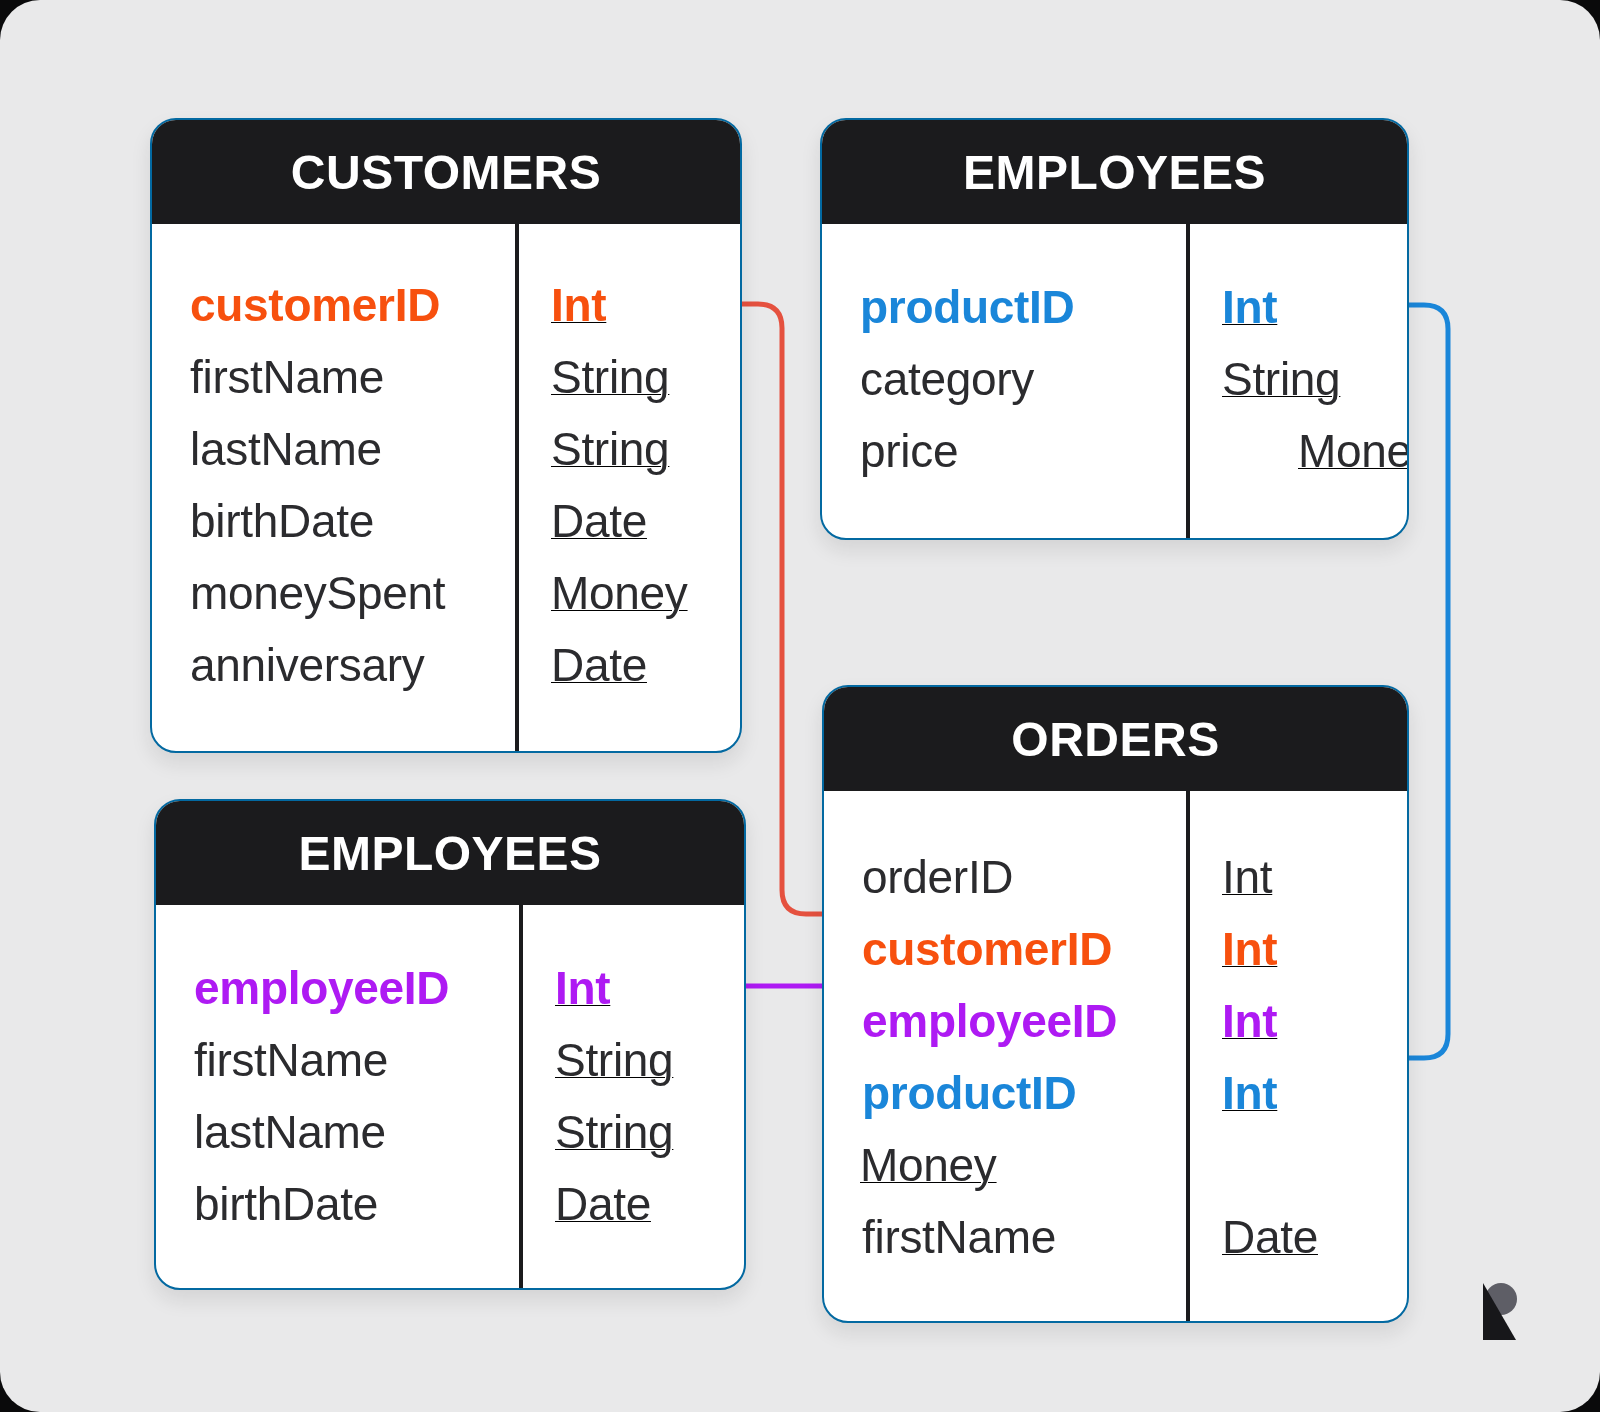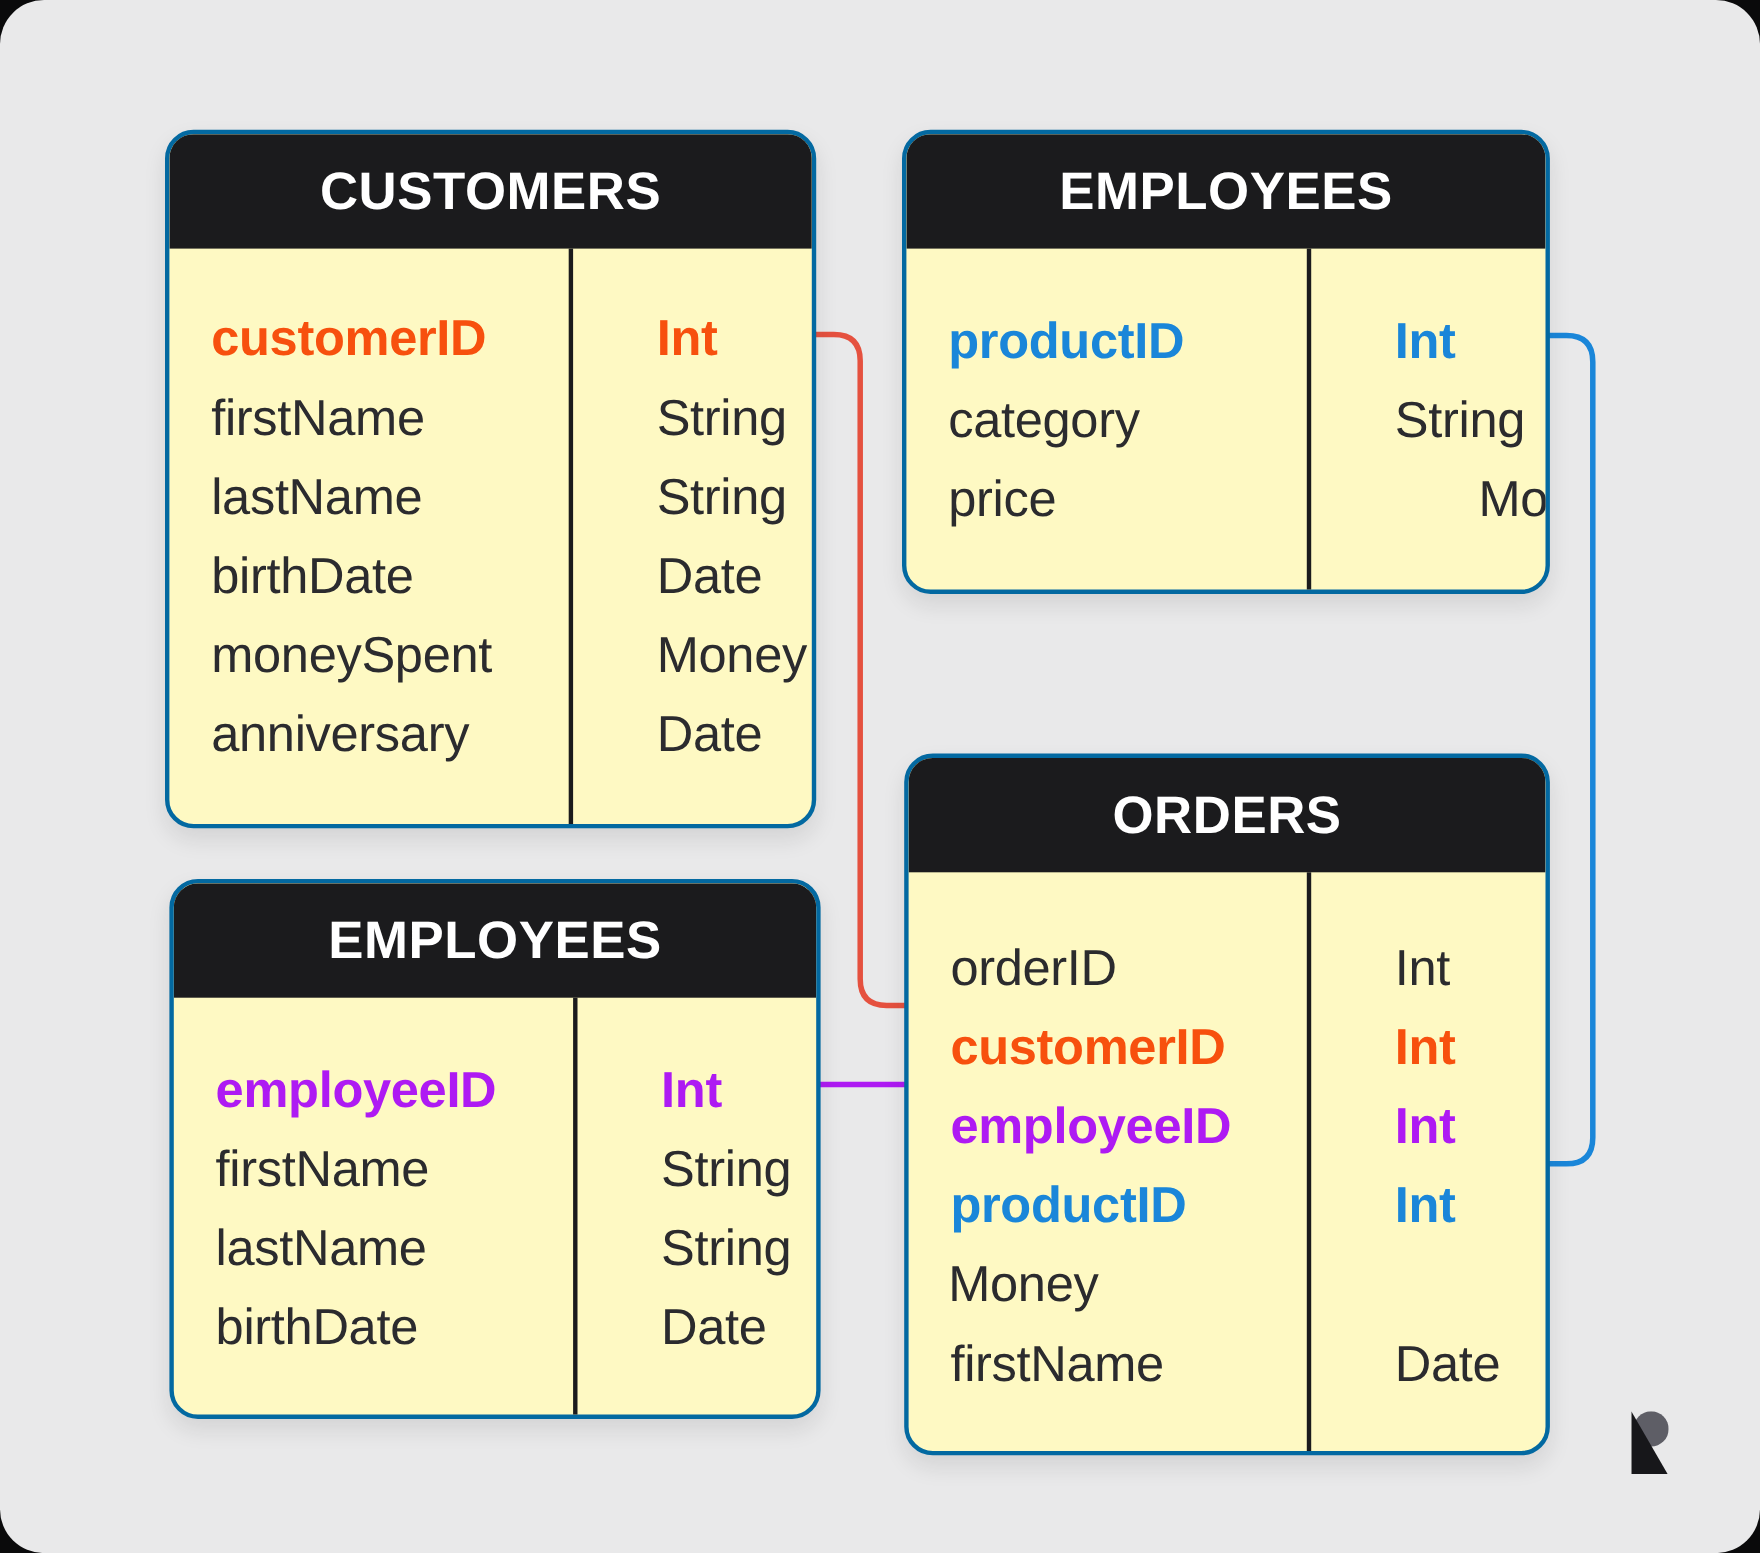--- a/index.html
+++ b/index.html
@@ -10,45 +10,45 @@
     position:relative;
     overflow:hidden;
   }
   .panel{
     position:absolute;inset:0;
     background:#e9e9ea;
     border-radius:40px;
   }
   .table{
     position:absolute;
-    border:4px solid #0369a1;
+    border:2px solid #0369a1;
     border-radius:26px;
     box-sizing:border-box;
-    background:#fef9c3;
+    background:#ffffff;
     overflow:hidden;
     box-shadow:0 10px 20px rgba(25,25,30,0.10);
   }
   .thead{
     height:104px;
     background:#1b1b1d;
     display:flex;align-items:center;justify-content:center;
   }
   .thead span{
     color:#ffffff;
     font-size:48px;
     font-weight:700;
     letter-spacing:0.5px;
   }
   .tbody{position:relative;}
   .divider{
     position:absolute;top:0;bottom:0;width:3.5px;background:#1b1b1d;
   }
-  .row{display:flex;height:72px;align-items:center;gap:44px;}
+  .row{display:flex;height:72px;align-items:center;}
   .cell-name{box-sizing:border-box;padding-left:38px;flex:0 0 auto;}
-  .cell-type{box-sizing:border-box;padding-left:36px;flex:0 0 auto;}
+  .cell-type{box-sizing:border-box;padding-left:36px;flex:0 0 auto;text-decoration:underline;}
   .row span{
     font-size:46px;
     color:#2b2b2e;
     letter-spacing:-0.3px;
     white-space:nowrap;
   }
   .row.key span{font-weight:700;}
   svg.wires{position:absolute;left:0;top:0;pointer-events:none;}
   .logo{position:absolute;left:1483px;top:1283px;}
 </style>

